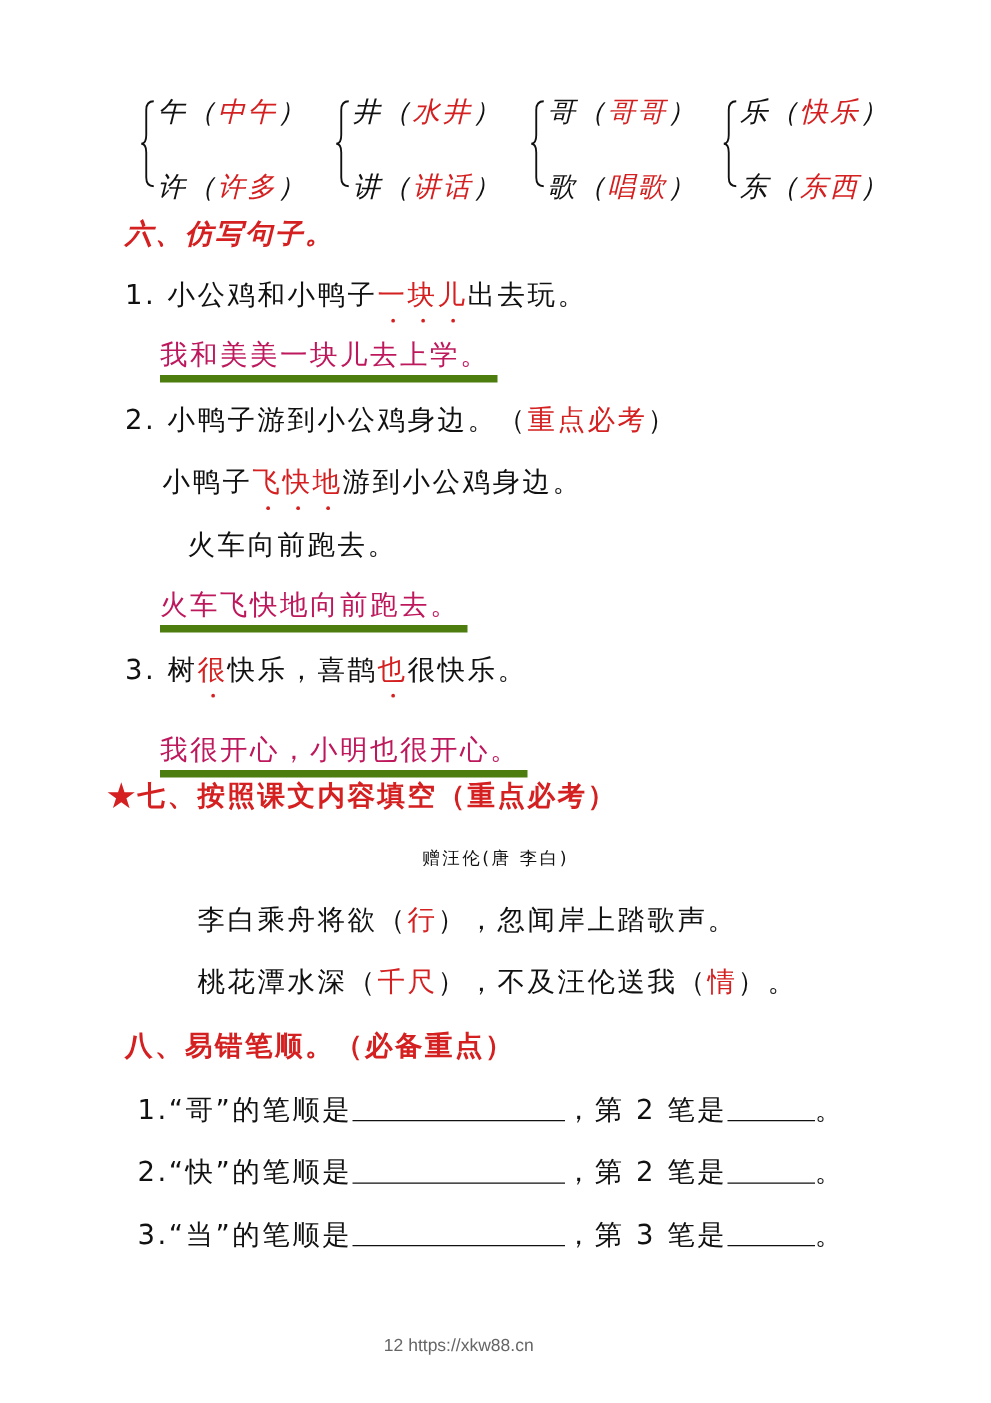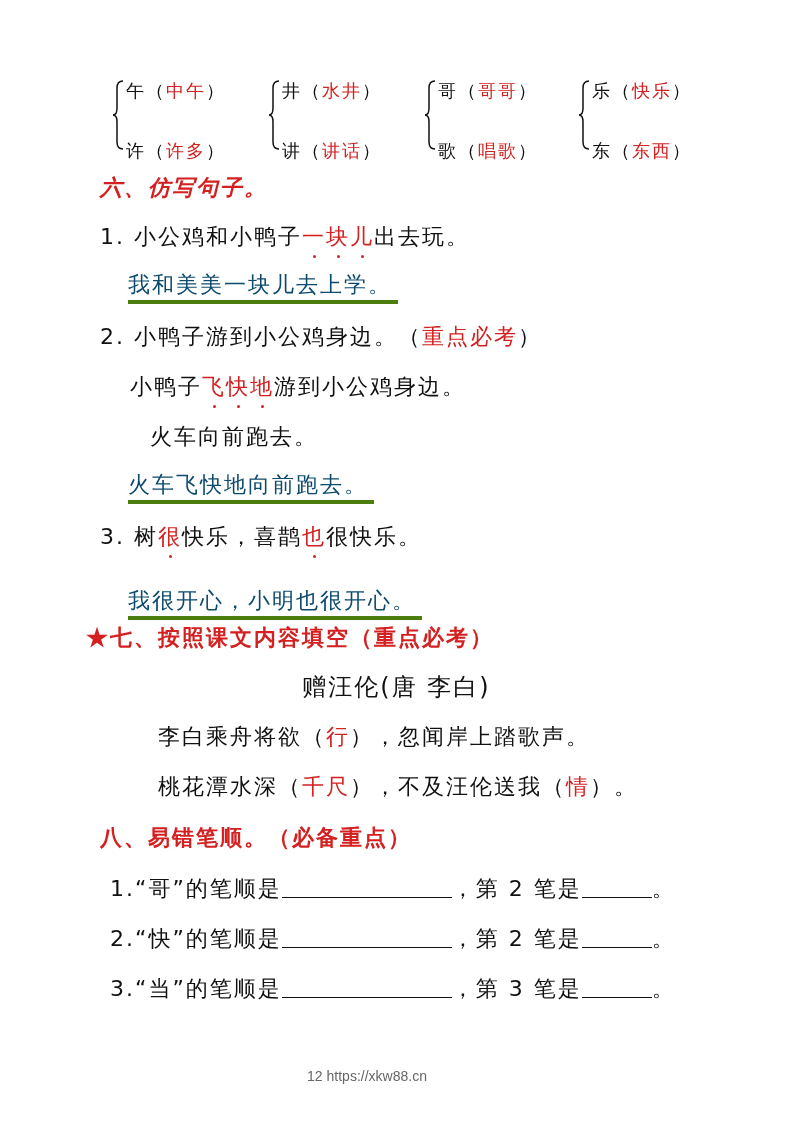--- a/index.html
+++ b/index.html
@@ -44,23 +44,24 @@
       left: 0;
       top: 4px;
       width: 12px;
       height: 70px;
     }
     .brace svg { display: block; }
     .group .row {
       position: absolute;
       left: 14px;
       white-space: nowrap;
-      font-size: 18px;
-      line-height: 30px;
-      letter-spacing: 2px;
+      font-size: 22px;
+      line-height: 30px;
+      letter-spacing: 2px;
+      font-style: italic;
     }
     .group .row.r1 { top: 0; }
     .group .row.r2 { top: 60px; }
     .dot {
       position: relative;
       display: inline-block;
     }
     .dot::after {
       content: "";
       position: absolute;
@@ -71,39 +72,39 @@
       margin-left: -1.5px;
       border-radius: 50%;
       background: #d42020;
     }
     .answer {
       position: absolute;
       white-space: nowrap;
       font-size: 22px;
       line-height: 30px;
       letter-spacing: 2px;
-      color: #0c4a6e;
-      border-bottom: 4px solid #4d7c0f;
+      color: #be185d;
+      border-bottom: 6px solid #4d7c0f;
       padding-right: 6px;
     }
     .blank {
       display: inline-block;
       border-bottom: 1.5px solid #111111;
       height: 22px;
       vertical-align: -2px;
     }
     .blank.long { width: 170px; }
     .blank.short { width: 70px; }
     .poem-title {
       position: absolute;
       left: 0;
       width: 793px;
       text-align: center;
       top: 672px;
-      font-size: 24px;
+      font-size: 14px;
       line-height: 30px;
       letter-spacing: 2px;
     }
     .footer {
       position: absolute;
       top: 1068px;
       left: 0;
       width: 734px;
       text-align: center;
       font-size: 14px;

